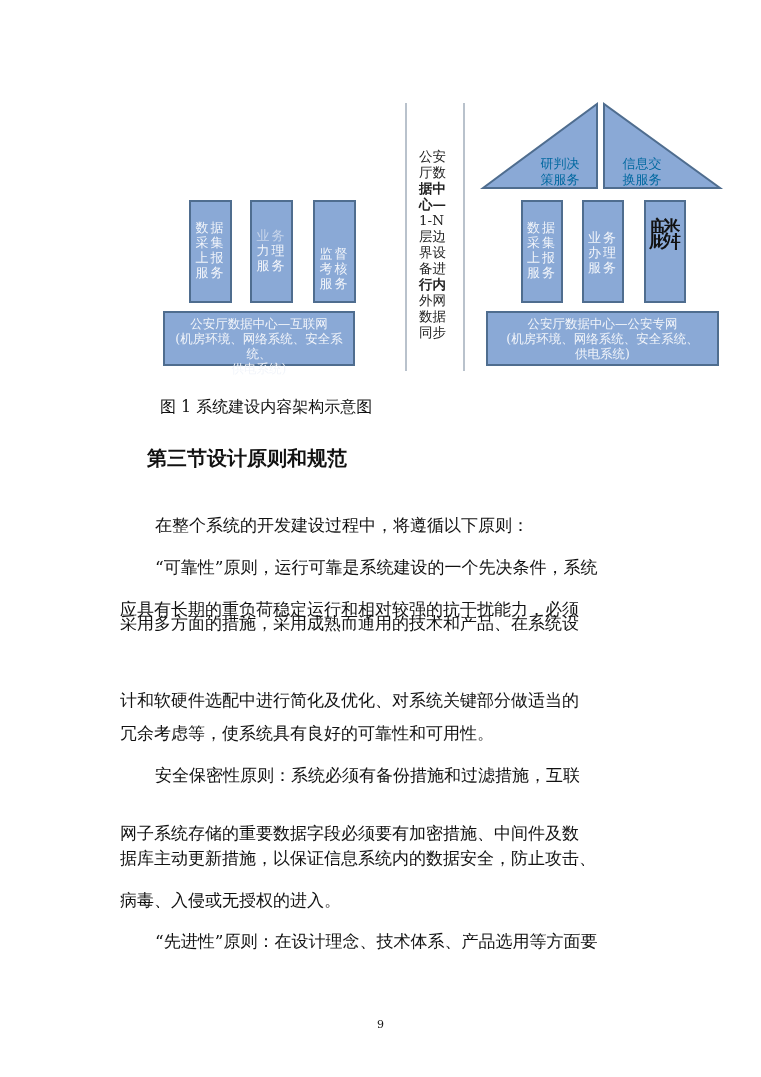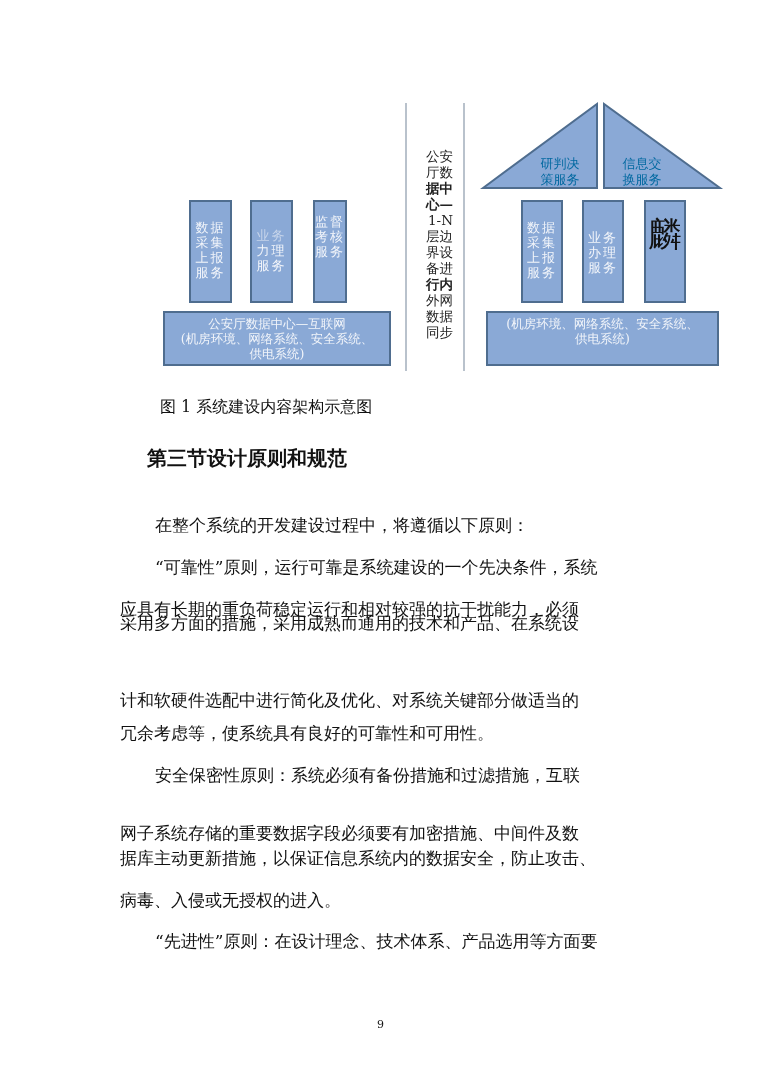--- a/index.html
+++ b/index.html
@@ -7,21 +7,21 @@
          font-family: "DejaVu Serif", "Liberation Serif", serif; color: #111; }
   .abs { position: absolute; }
   .vline { position: absolute; width: 2px; background: #b9c2cc; }
   .box { position: absolute; background: #8aa9d6; border: 2px solid #4f6d8f;
          box-sizing: border-box; color: #f2f5fa; text-align: center;
          font-family: "DejaVu Serif", "Liberation Serif", serif; }
   .pillar { font-size: 13px; line-height: 15px; padding-top: 18px; }
   .pillar .ln { display: block; letter-spacing: 2px; }
   .base { font-size: 12.5px; line-height: 15px; padding-top: 3px; }
   .midtext { position: absolute; font-size: 13.5px; line-height: 16px; width: 34px;
-             text-align: right; color: #222; }
+             text-align: left; color: #222; }
   .midtext span { display: block; }
   .tri-text { position: absolute; font-size: 13px; line-height: 16px; color: #0369a1; text-align: center; }
   .glyph { font-size: 34px; color: #111; line-height: 36px; display: block; margin-top: 14px; }
   .caption { position: absolute; left: 160px; top: 385px; font-size: 16px; margin-top: 12px; }
   .heading { position: absolute; left: 147px; top: 445px; font-size: 20px; font-weight: bold; }
   .para { position: absolute; left: 120px; width: 530px; font-size: 17px; line-height: 20px; white-space: nowrap; }
   .pagenum { position: absolute; left: 0; width: 761px; top: 1018px; text-align: center; font-size: 11px; }
 </style>
 </head>
 <body>
@@ -32,27 +32,27 @@
     <span class="ln">数据</span>
     <span class="ln">采集</span>
     <span class="ln">上报</span>
     <span class="ln">服务</span>
   </div>
   <div class="box pillar" style="left:250px; top:200px; width:43px; height:103px; padding-top:26px;">
     <span class="ln" style="color:#c6d4ea;">业务</span>
     <span class="ln">力理</span>
     <span class="ln">服务</span>
   </div>
-  <div class="box pillar" style="left:313px; top:200px; width:34px; height:103px; padding-top:12px;">
+  <div class="box pillar" style="left:313px; top:200px; width:43px; height:103px; padding-top:44px;">
     <span class="ln">监督</span>
     <span class="ln">考核</span>
     <span class="ln">服务</span>
   </div>
 
-  <div class="box base" style="left:163px; top:311px; width:228px; height:55px;">
+  <div class="box base" style="left:163px; top:311px; width:192px; height:55px;">
     <div>公安厅数据中心—互联网</div>
     <div>(机房环境、网络系统、安全系统、</div>
     <div>供电系统)</div>
   </div>
 
   <div class="vline" style="left:405px; top:103px; height:268px;"></div>
   <div class="vline" style="left:463px; top:103px; height:268px;"></div>
 
   <div class="midtext" style="left:419px; top:148px;">
     <span>公安</span>
@@ -91,20 +91,21 @@
   <div class="box pillar" style="left:582px; top:200px; width:42px; height:103px; padding-top:28px;">
     <span class="ln">业务</span>
     <span class="ln">办理</span>
     <span class="ln">服务</span>
   </div>
   <div class="box pillar" style="left:644px; top:200px; width:42px; height:103px; padding-top:0;">
     <span class="glyph">麟</span>
   </div>
 
   <div class="box base" style="left:486px; top:311px; width:233px; height:55px;">
+    <div>公安厅数据中心—公安专网</div>
     <div>(机房环境、网络系统、安全系统、</div>
     <div>供电系统)</div>
   </div>
 </div>
 
 <div class="caption">图 1 系统建设内容架构示意图</div>
 <div class="heading">第三节设计原则和规范</div>
 
 <div>
   <div class="para" style="top:515px; left:155px;">在整个系统的开发建设过程中，将遵循以下原则：</div>

